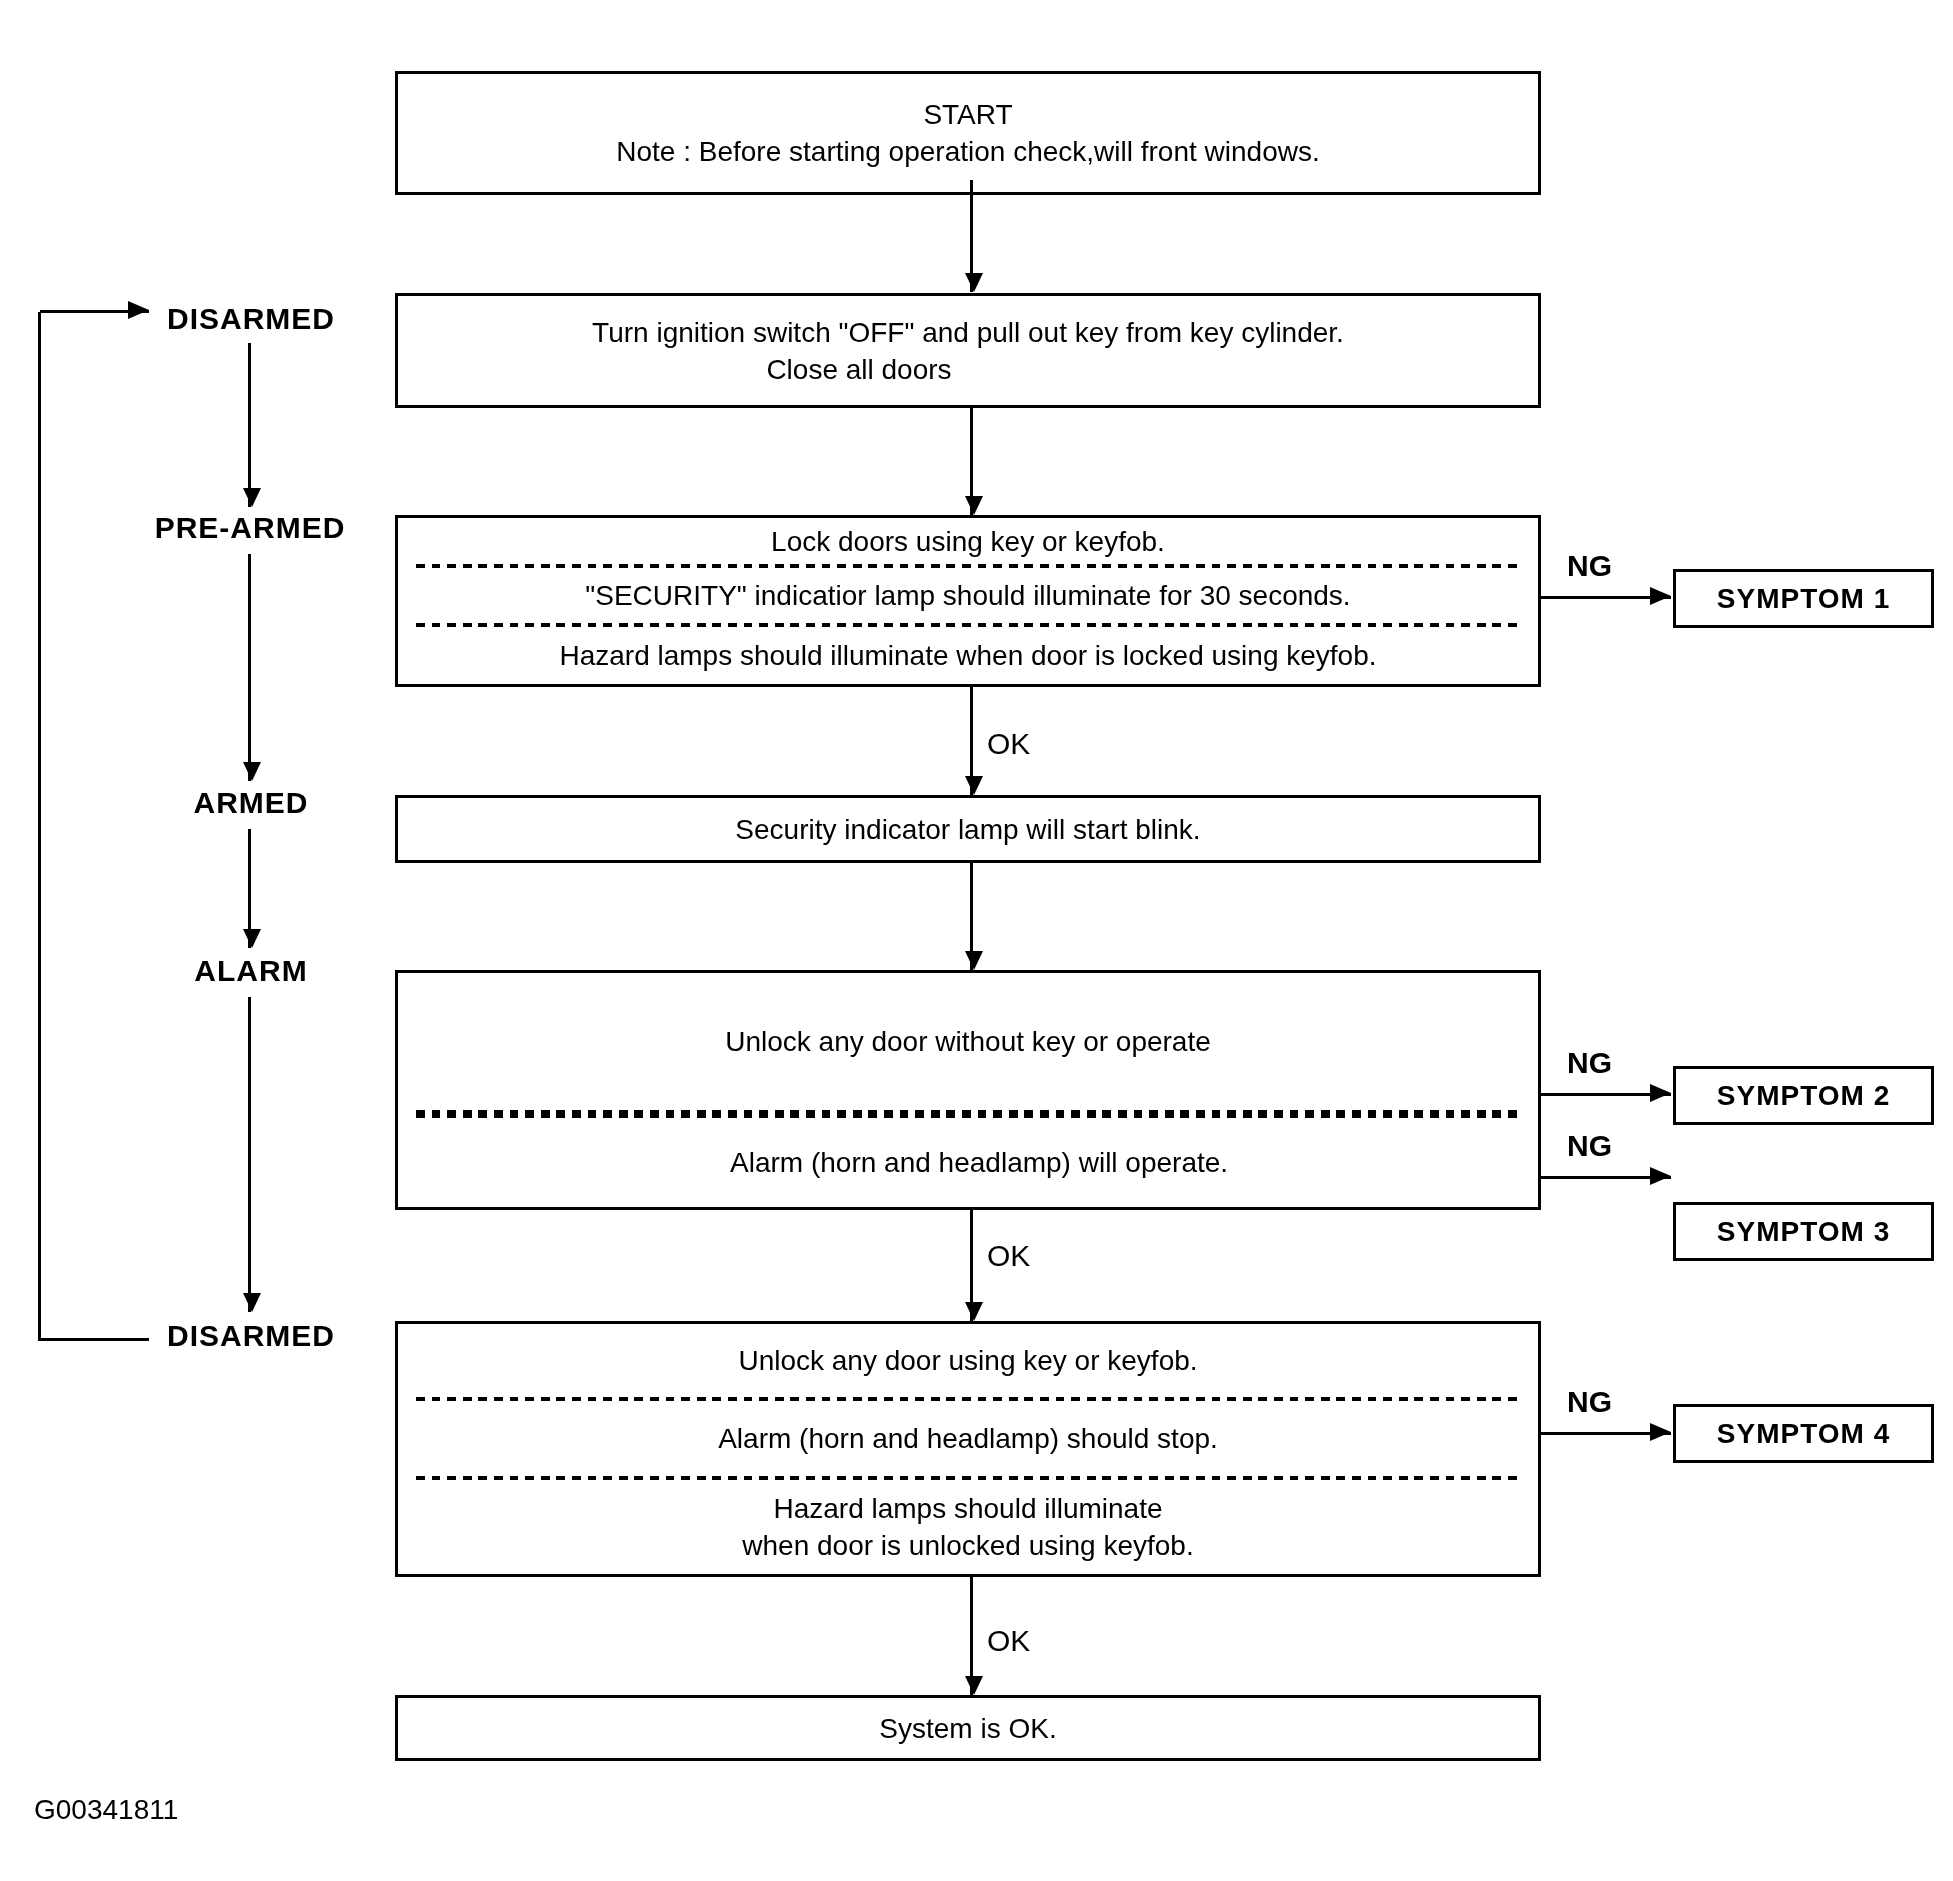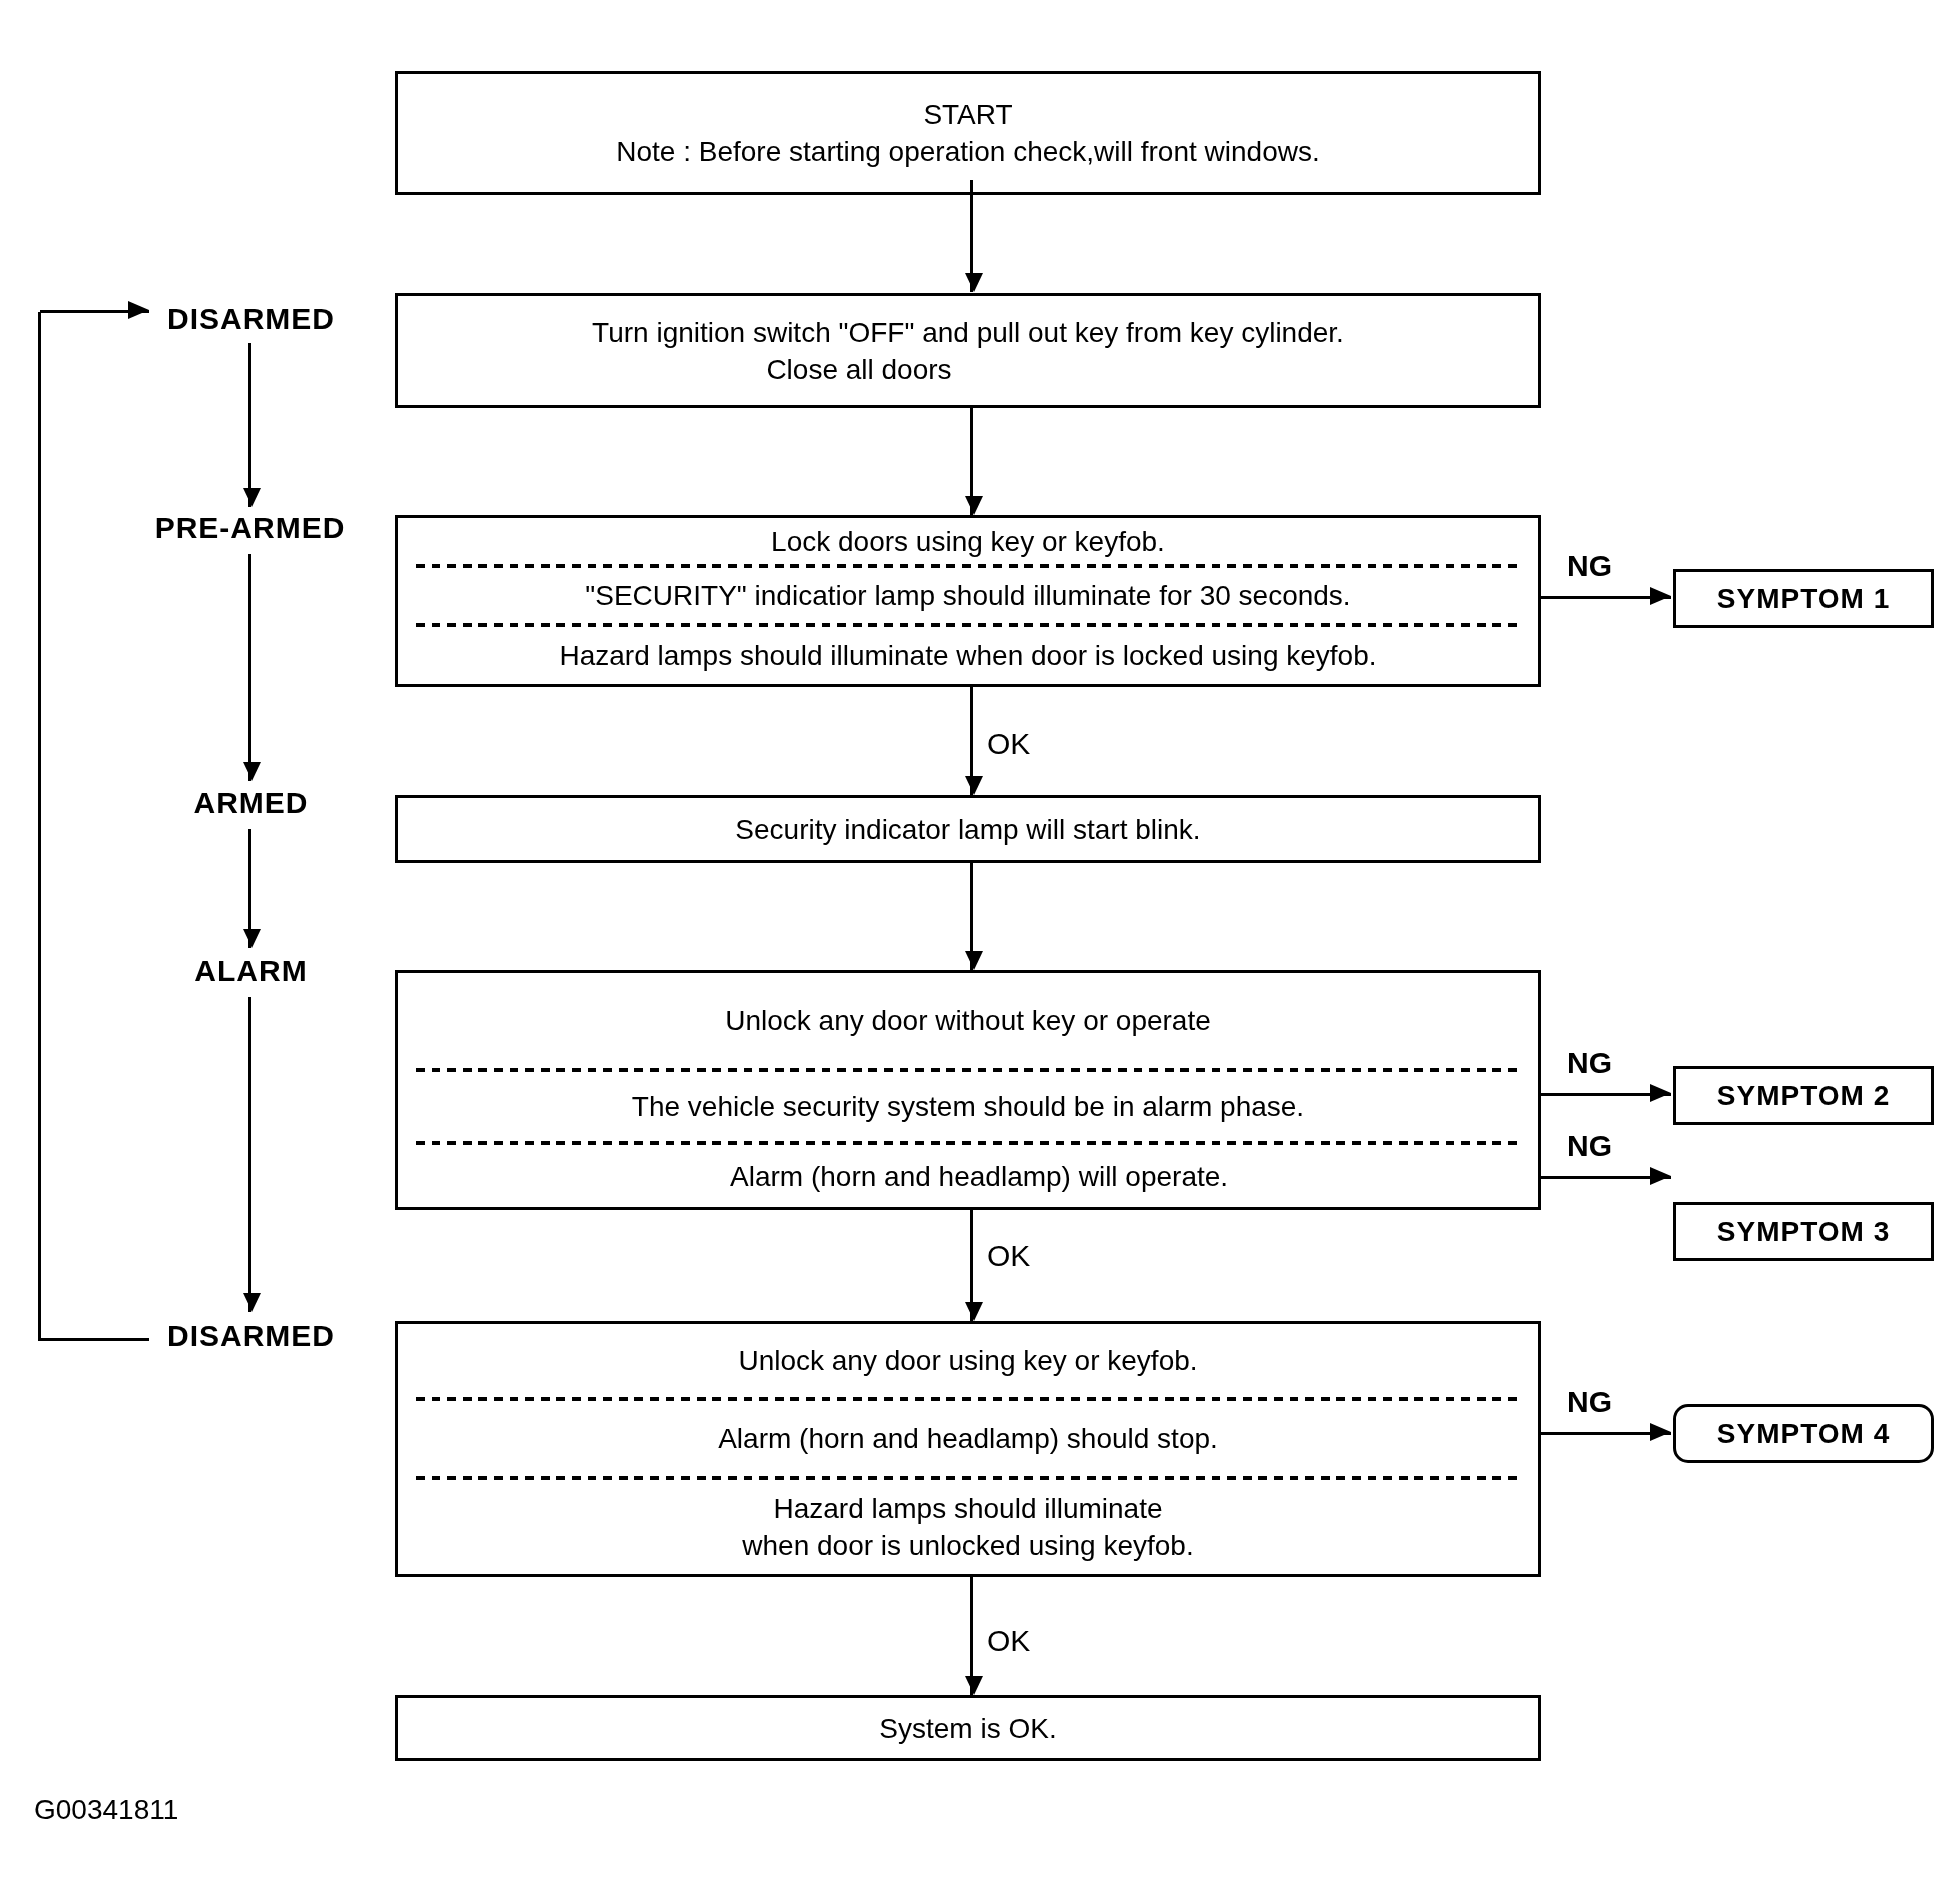--- a/index.html
+++ b/index.html
@@ -141,21 +141,20 @@
     <div class="stack">
       <div>Security indicator lamp will start blink.</div>
     </div>
   </div>
 
   <div class="v-arrow" style="left:970px; top:863px; height:107px;"></div>
 
   <div class="flow-box split" style="top:970px; height:240px;">
     <div class="frow" style="flex:100 0 0;">Unlock any door without key or operate</div>
     <div class="sep"></div>
-    <div class="frow" style="flex:73 0 0;">The vehicle security system should be in alarm phase.</div>
     <div class="sep"></div>
     <div class="frow" style="flex:65 0 0;padding-left:32px;">Alarm (horn and headlamp) will operate.</div>
   </div>
 
   <div class="v-arrow" style="left:970px; top:1210px; height:111px;"></div>
   <div class="ok-label" style="left:987px; top:1239px;">OK</div>
 
   <div class="flow-box split" style="top:1321px; height:256px;">
     <div class="frow" style="flex:77 0 0;">Unlock any door using key or keyfob.</div>
     <div class="sep"></div>
@@ -183,18 +182,18 @@
   <div class="h-arrow" style="left:1541px; top:1093px; width:130px;"></div>
   <div class="ng-label" style="left:1567px; top:1046px;">NG</div>
   <div class="symptom-box" style="top:1066px;">SYMPTOM 2</div>
 
   <div class="h-arrow" style="left:1541px; top:1176px; width:130px;"></div>
   <div class="ng-label" style="left:1567px; top:1129px;">NG</div>
   <div class="symptom-box" style="top:1202px;">SYMPTOM 3</div>
 
   <div class="h-arrow" style="left:1541px; top:1432px; width:130px;"></div>
   <div class="ng-label" style="left:1567px; top:1385px;">NG</div>
-  <div class="symptom-box" style="top:1404px;border-radius:15px;">SYMPTOM 4</div>
+  <div class="symptom-box" style="top:1404px;">SYMPTOM 4</div>
 
   <div class="figure-code">G00341811</div>
 
 </div>
 
 
 </body></html>

